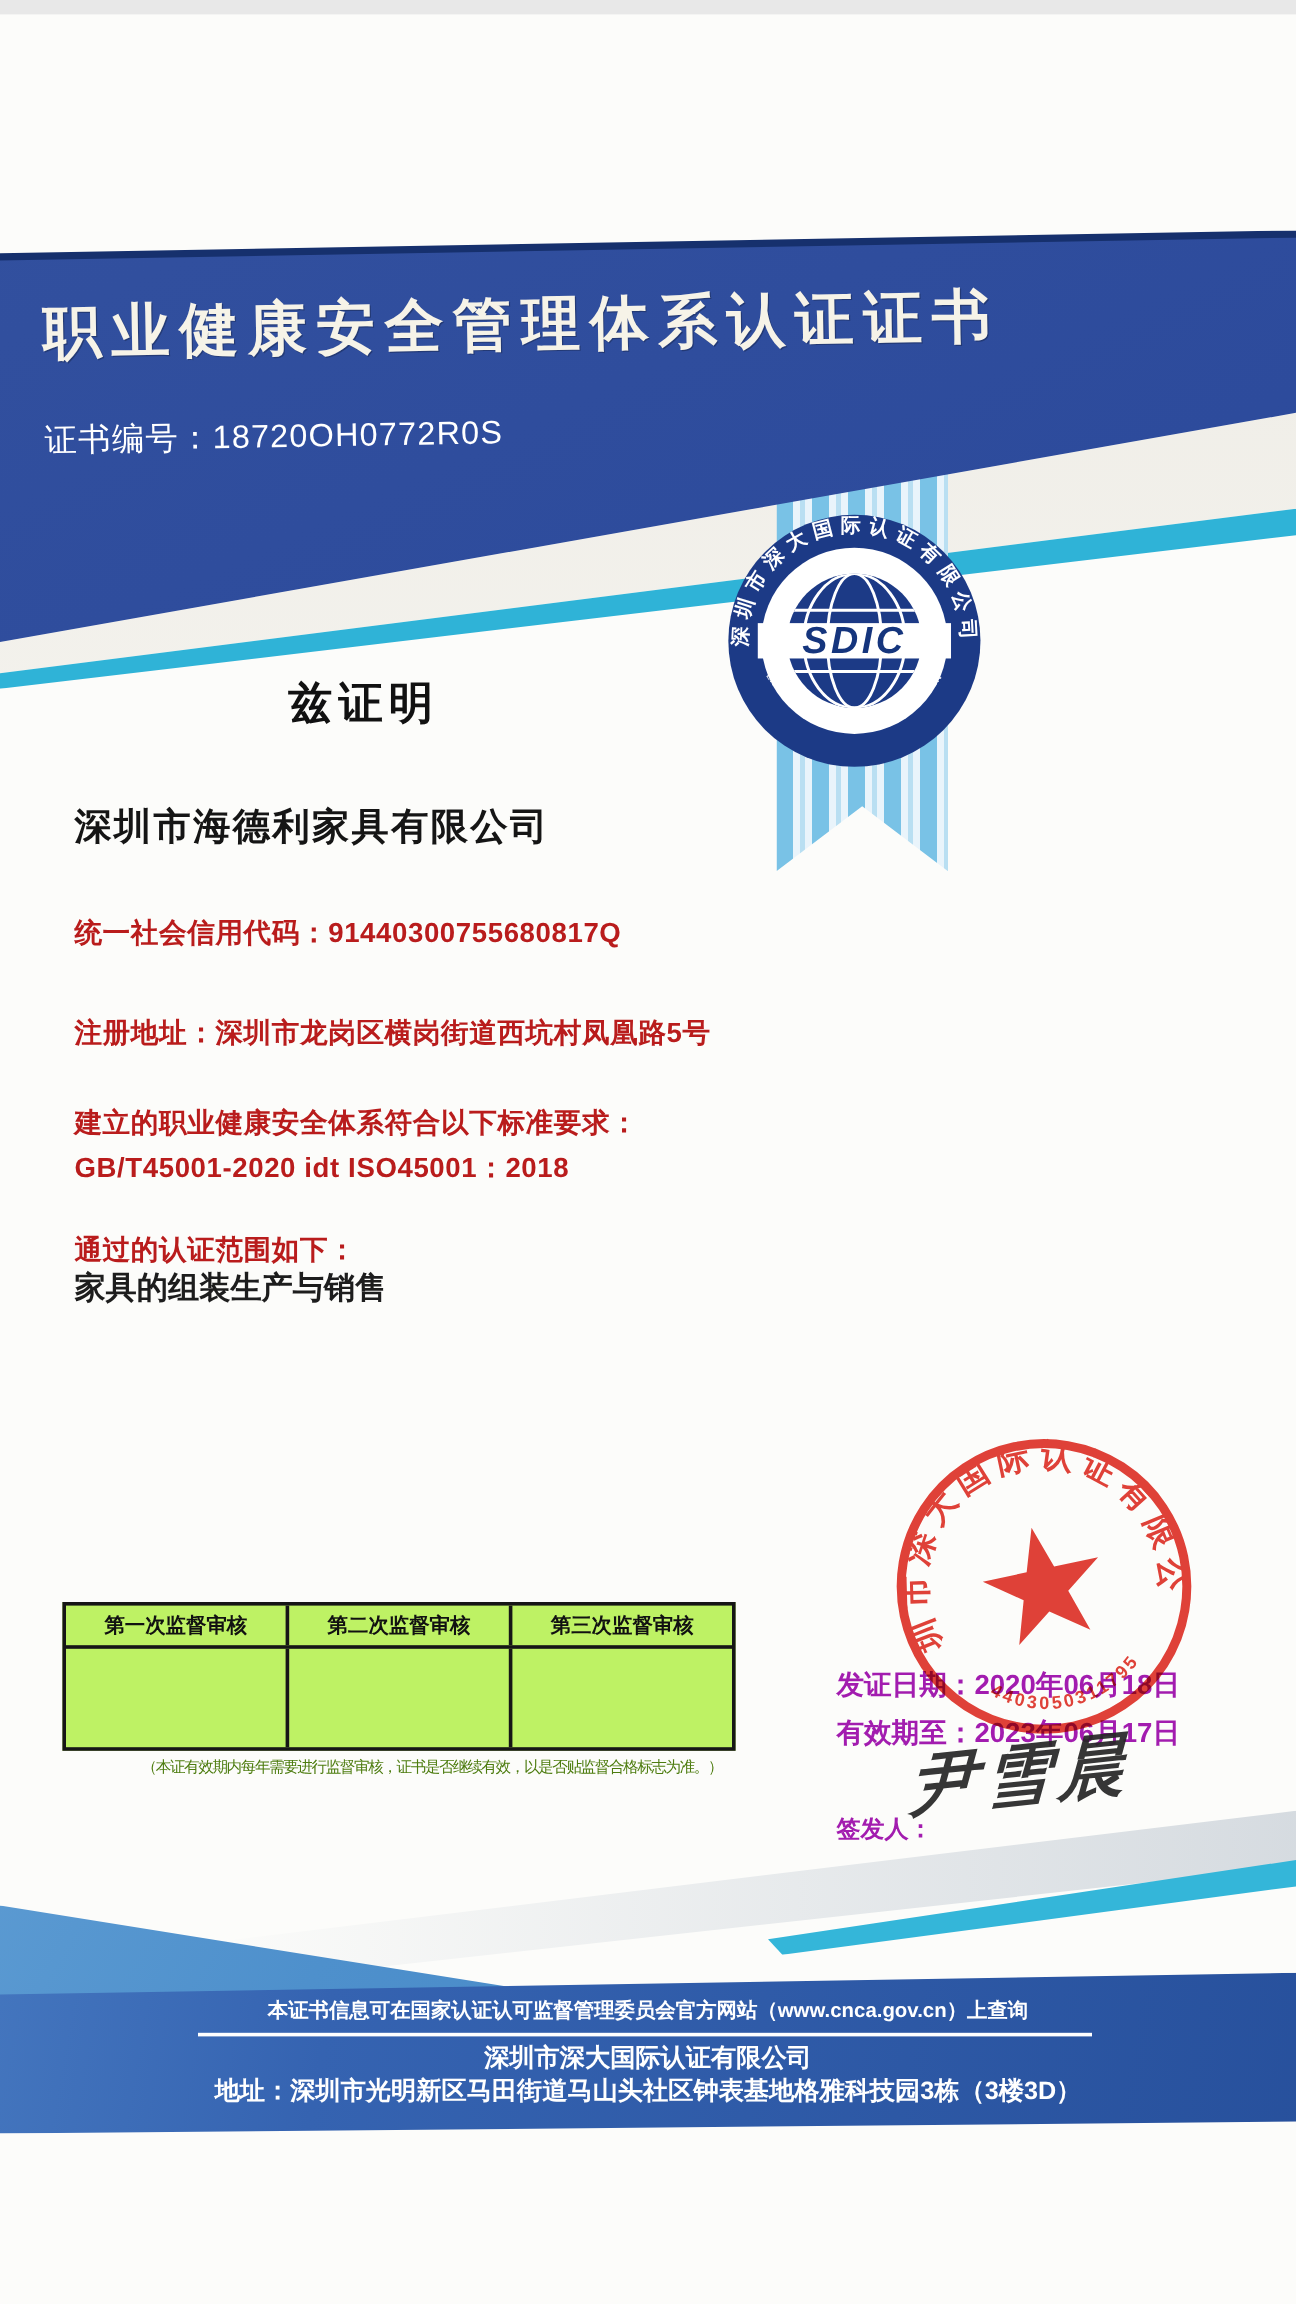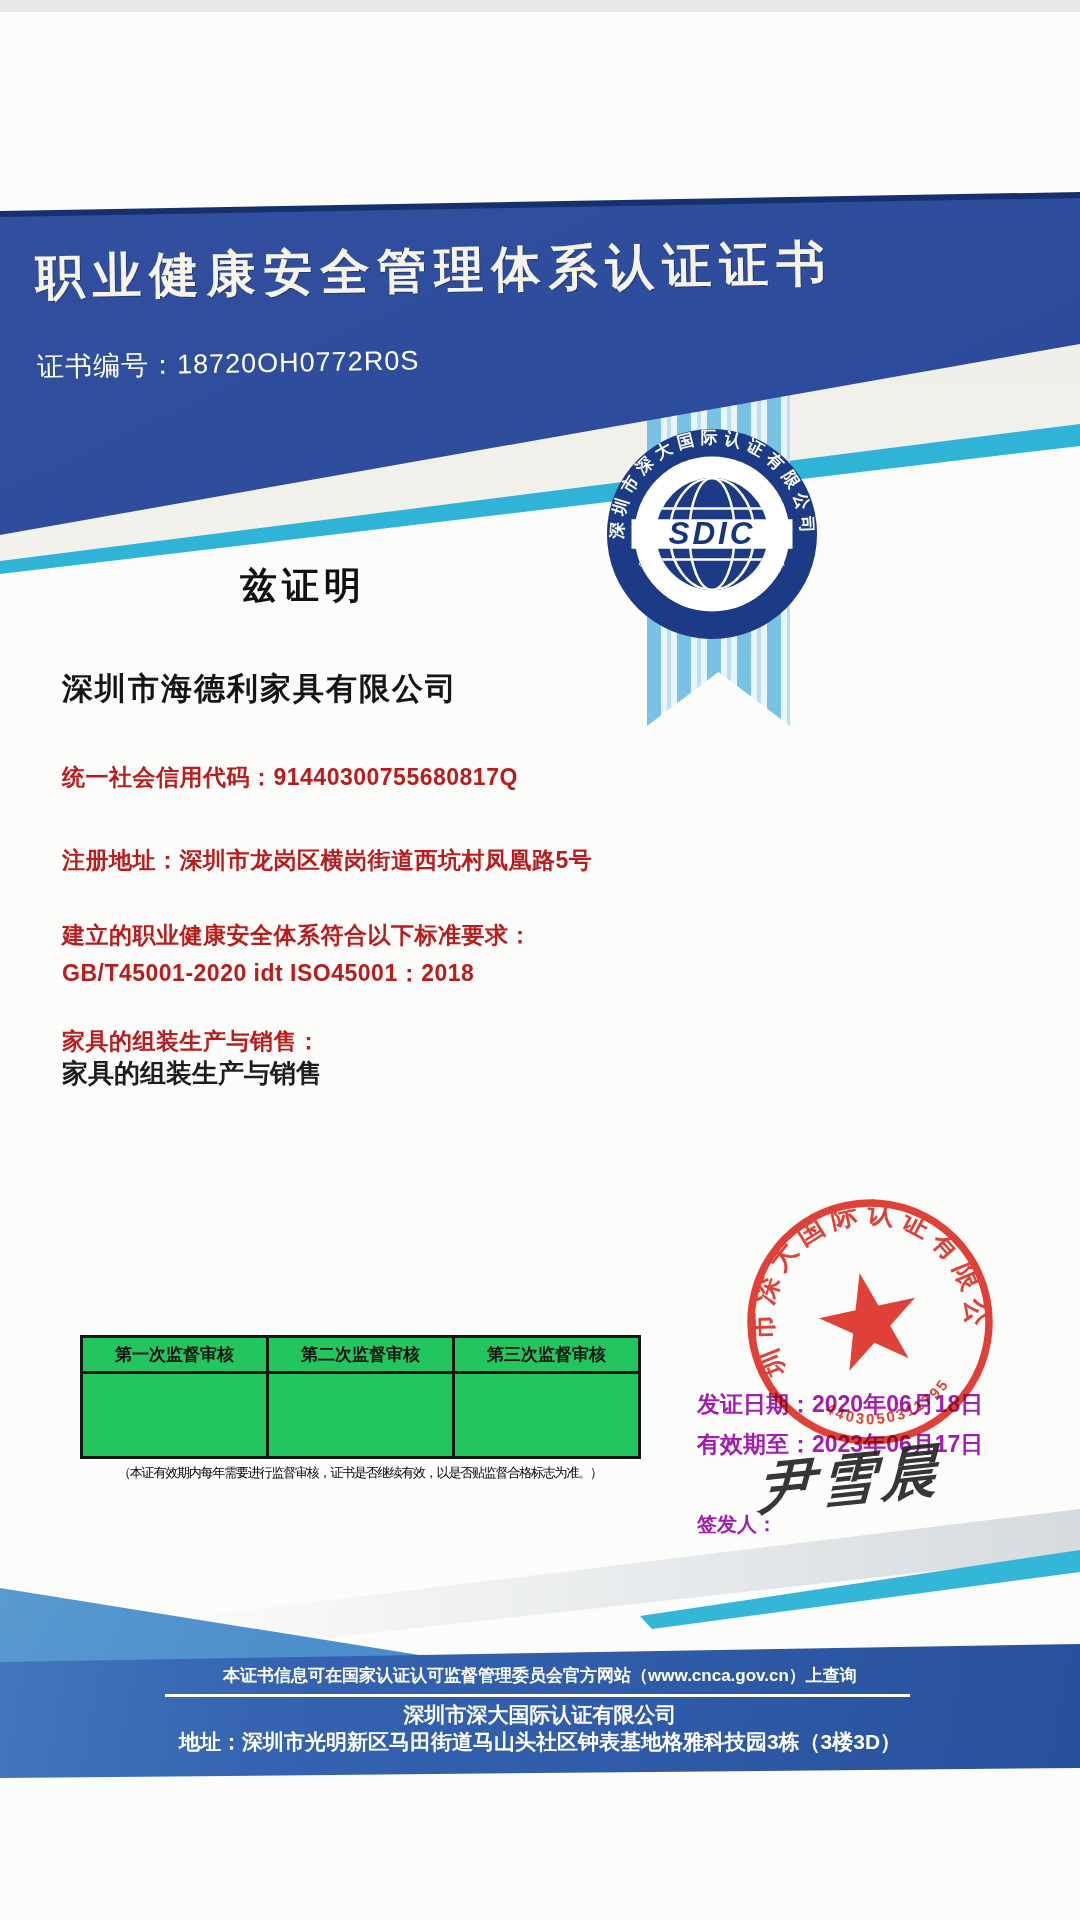--- a/index.html
+++ b/index.html
@@ -32,28 +32,28 @@
   .company{left:62px;top:656px;font-size:31px;font-weight:600;letter-spacing:2px;color:#151515;}
   .bline{font-size:23px;font-weight:600;color:#b91c1c;letter-spacing:.5px;white-space:nowrap;}
   .credit{left:62px;top:750px;}
   .address{left:62px;top:833px;}
   .std-intro{left:62px;top:908px;}
   .standard{left:62px;top:946px;}
   .scope-intro{left:62px;top:1014px;}
   .scope{left:62px;top:1044px;font-size:26px;font-weight:700;}
 
   
-  .audit-table{position:absolute;left:80px;top:1323px;width:555px;border:3px solid #161616;background:#22c55e;}
+  .audit-table{position:absolute;left:52px;top:1323px;width:555px;border:3px solid #161616;background:#bef264;}
   .audit-row{display:flex;}
   .audit-row.head{height:33px;border-bottom:3px solid #161616;}
   .audit-row.body{height:82px;}
   .audit-cell{flex:1;display:flex;align-items:center;justify-content:center;
     font-size:17px;font-weight:700;color:#111;border-right:3px solid #161616;}
   .audit-cell:last-child{border-right:none;}
-  .note{left:118px;top:1452px;font-size:13px;letter-spacing:-1.2px;color:#000000;white-space:nowrap;}
+  .note{left:118px;top:1452px;font-size:13px;letter-spacing:-1.2px;color:#4d7c0f;white-space:nowrap;}
 
   
   .iss{font-size:23px;font-weight:700;color:#a21caf;white-space:nowrap;}
   .issue-date{left:697px;top:1377px;}
   .valid-until{left:697px;top:1417px;}
   .signer{left:697px;top:1499px;font-size:20px;}
   .signature{left:758px;top:1430px;font-size:56px;font-weight:700;color:#262626;
     transform:rotate(-6deg) skewX(-8deg);letter-spacing:6px;opacity:.92;font-style:italic;}
 
   
@@ -127,21 +127,21 @@
   <div class="abs bline credit">
     <span>统一社会信用代码：</span><span>91440300755680817Q</span>
   </div>
 
   <div class="abs bline address">
     <span>注册地址：</span><span>深圳市龙岗区横岗街道西坑村凤凰路5号</span>
   </div>
 
   <div class="abs bline std-intro">建立的职业健康安全体系符合以下标准要求：</div>
   <div class="abs bline standard">GB/T45001-2020 idt ISO45001：2018</div>
-  <div class="abs bline scope-intro">家具的组装生产与销售：</div>
+  <div class="abs bline scope-intro">通过的认证范围如下：</div>
   <div class="abs scope">家具的组装生产与销售</div>
 
   <div class="audit-table">
     <div class="audit-row head">
       <div class="audit-cell">第一次监督审核</div>
       <div class="audit-cell">第二次监督审核</div>
       <div class="audit-cell">第三次监督审核</div>
     </div>
     <div class="audit-row body">
       <div class="audit-cell"></div>

